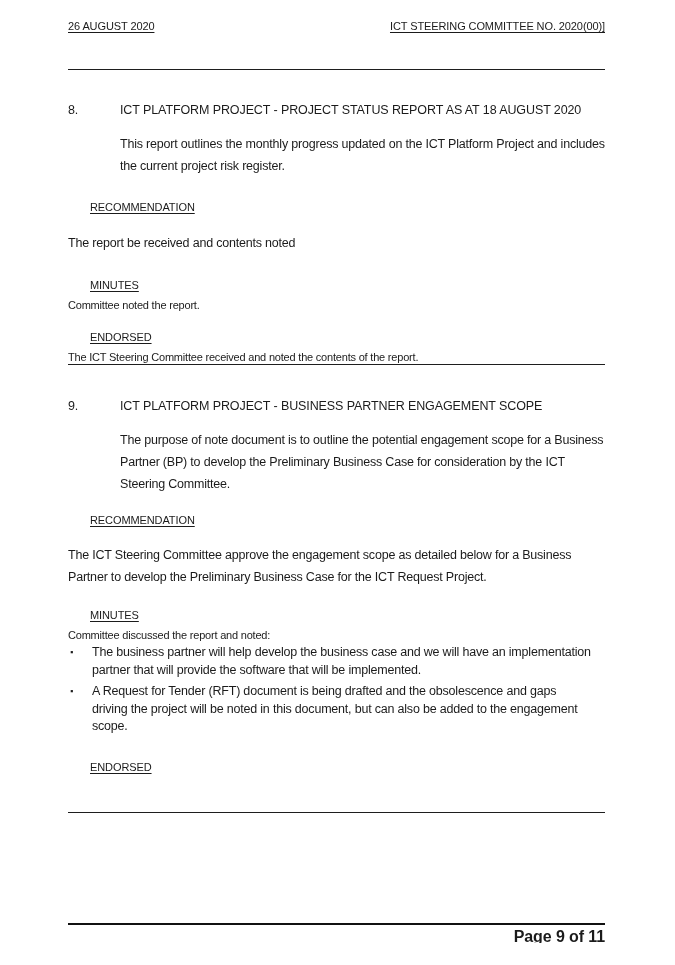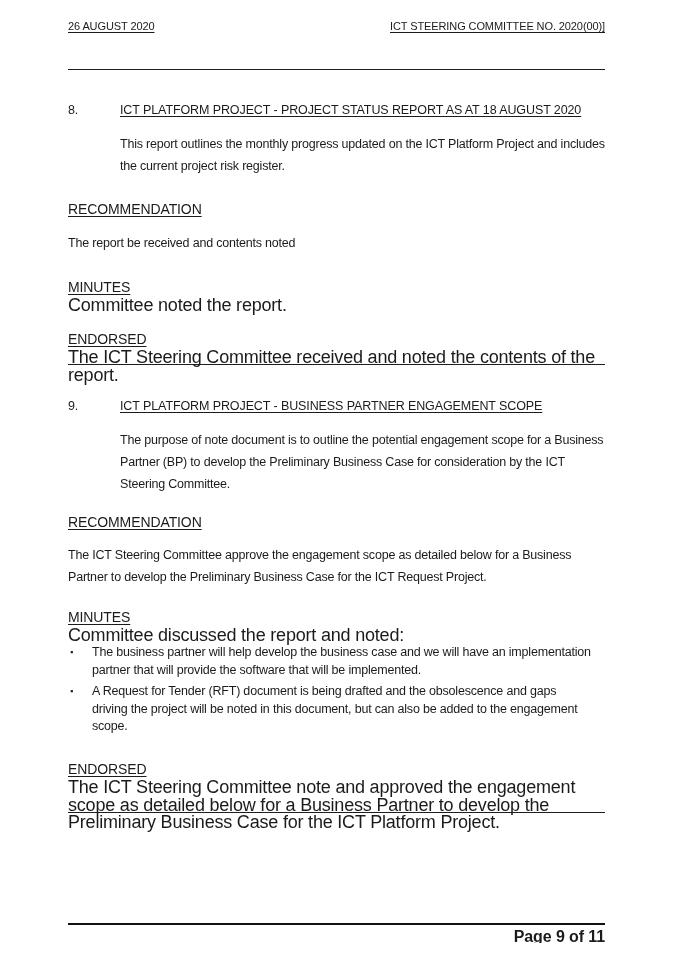--- a/index.html
+++ b/index.html
@@ -41,40 +41,40 @@
   }
   .h-row {
     display: flex;
     font-size: 12.5px;
     letter-spacing: -0.1px;
   }
   .h-num {
     flex: 0 0 52px;
   }
   .h-title {
-    text-decoration: underline;
     text-underline-offset: 2px;
   }
   .label {
-    font-size: 14px;
+    font-size: 11px;
     letter-spacing: -0.1px;
     text-decoration: underline;
     text-underline-offset: 2px;
+    margin-left: 22px;
   }
   .para {
     font-size: 12.5px;
     letter-spacing: -0.2px;
     line-height: 22px;
   }
   .para.indent {
     padding-left: 52px;
     max-width: 490px;
   }
   .text {
-    font-size: 18px;
+    font-size: 11px;
     letter-spacing: -0.2px;
     line-height: 17.5px;
   }
   ul.bullets {
     list-style: none;
     margin: 0;
     padding: 0;
     font-size: 12.5px;
     letter-spacing: -0.2px;
     line-height: 17.5px;
@@ -143,19 +143,18 @@
       <span class="bullet-marker">▪</span>
       <span class="bullet-text">The business partner will help develop the business case and we will have an implementation partner that will provide the software that will be implemented.</span>
     </li>
     <li>
       <span class="bullet-marker">▪</span>
       <span class="bullet-text">A Request for Tender (RFT) document is being drafted and the obsolescence and gaps driving the project will be noted in this document, but can also be added to the engagement scope.</span>
     </li>
   </ul>
 
   <div class="abs label" style="top:761px">ENDORSED</div>
-  <div class="abs text" style="top:779px">The ICT Steering Committee note and approved the engagement scope as detailed below for a Business Partner to develop the Preliminary Business Case for the ICT Platform Project.</div>
   <div class="abs rule" style="top:812px"></div>
 
   <div class="abs rule thick" style="top:923px"></div>
   <div class="footer-text">Page 9 of 11</div>
 
 </div>
 
 </body></html>

